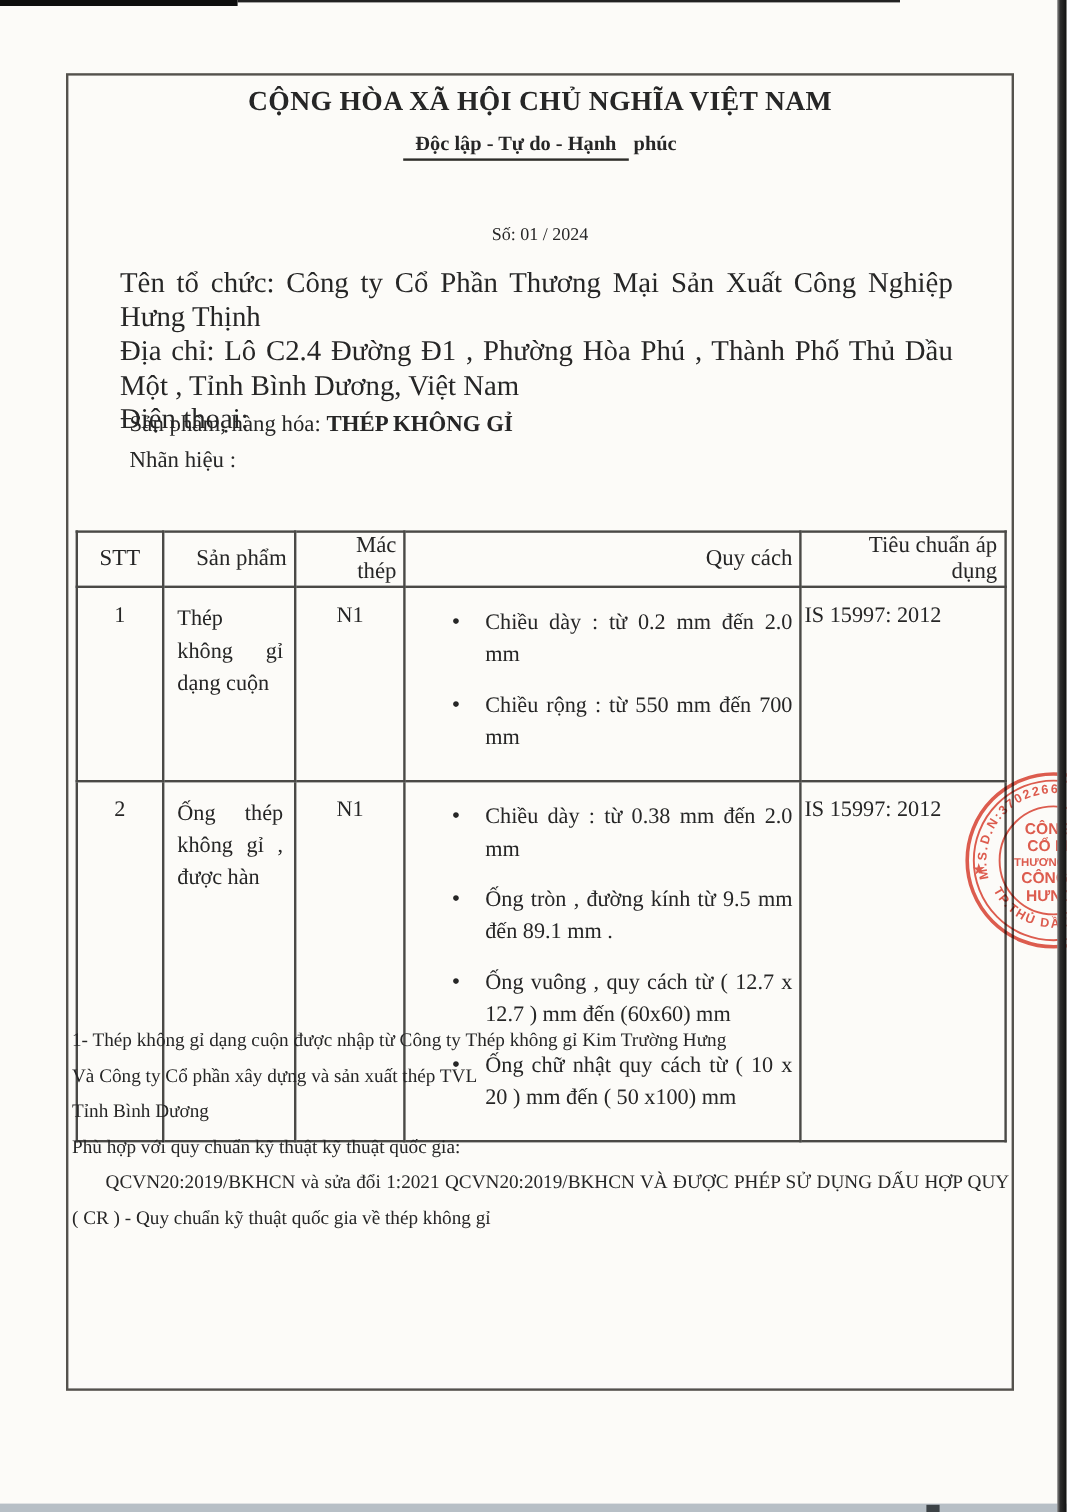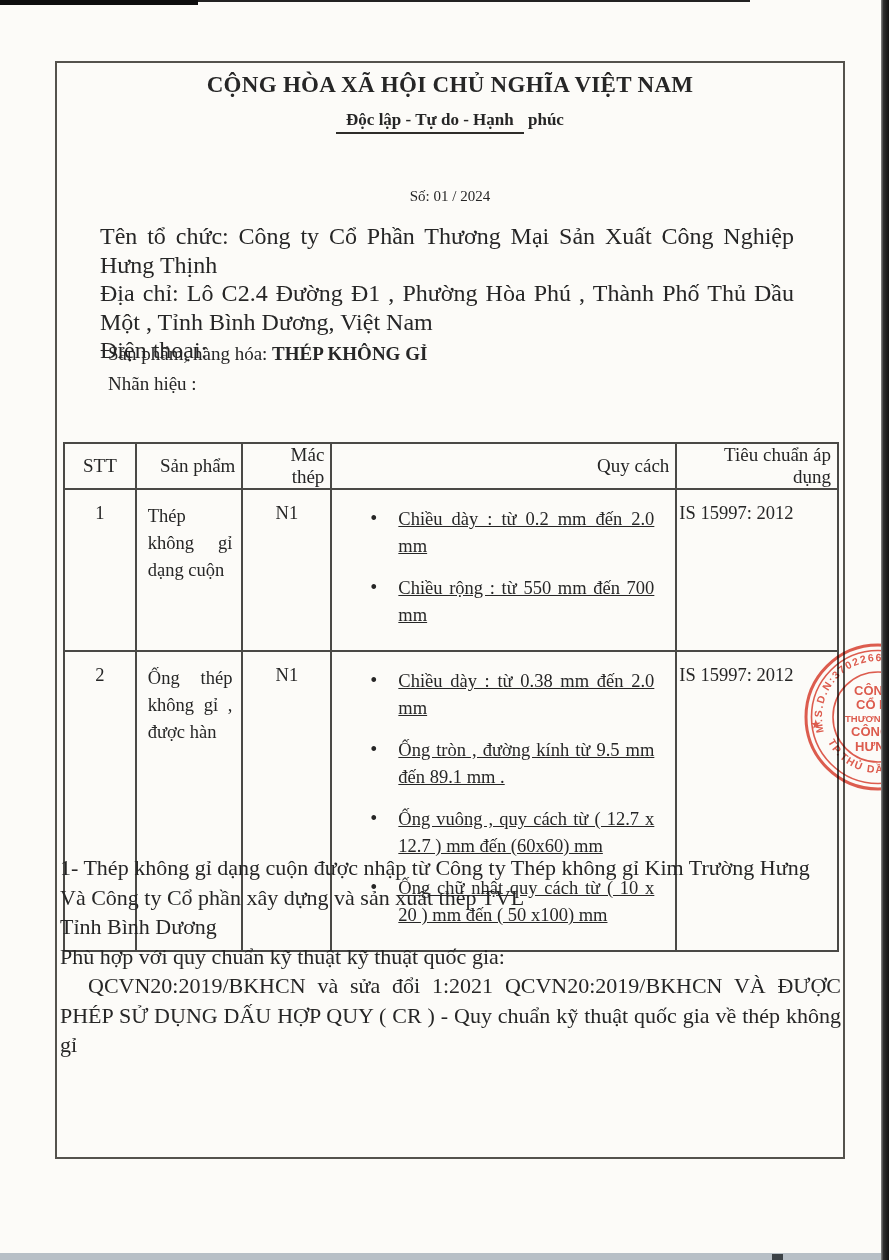--- a/index.html
+++ b/index.html
@@ -40,28 +40,28 @@
   table.spec td,table.spec th{border:2px solid #4a4946;font-weight:normal;}
   table.spec th{height:42px;text-align:right;padding:0 6px 0 23px;font-size:19px;vertical-align:middle;}
   table.spec th.c{text-align:right;padding:0 18px;}
   table.spec td{vertical-align:top;}
   .col-stt{width:54px;}   .col-sp{width:115px;}  .col-mt{width:95px;}
   .col-qc{width:329px;}   .col-tc{width:183px;}
   td.stt{ text-align:center;padding-top:13px;}
   td.mt{ text-align:center;padding-top:13px;}
   td.sp{ padding:13px 9px 0 11px;text-align:justify;line-height:27px;}
   td.tc{ padding:13px 6px 0 2px;}
-  td.qc{ padding:10px 15px 6px 0;text-decoration:underline;}
+  td.qc{ padding:10px 0 6px 0;}
   td.qc ul{margin:0;padding:0;}
   td.qc li{list-style:none;position:relative;margin:6px 6px 15px 66px;width:256px;
     text-align:justify;line-height:27px;}
   td.qc li::before{content:"\2022";position:absolute;left:-28px;top:-1px;font-size:20px;}
   tr.r1{height:97px;} tr.r2{height:232px;}
 
-  .notes{position:absolute;left:60px;top:853px;width:781px;font-size:22px;line-height:29.5px;z-index:2;}
+  .notes{position:absolute;left:60px;top:853px;width:781px;font-size:16px;line-height:29.5px;z-index:2;}
   .notes p{margin:0;}
   .n-ind{margin-left:28px;text-align:justify;}
   .n-plain{margin-left:25px;}
   .n-hang{padding-left:62px;text-indent:-34px;text-align:justify;}
   .n-conform{margin-left:34px;}
   .n-reg{text-indent:28px;text-align:justify;}
 
   
   .stamp{position:absolute;left:798px;top:637px;width:160px;height:160px;z-index:4;
     opacity:.92;mix-blend-mode:multiply;}

